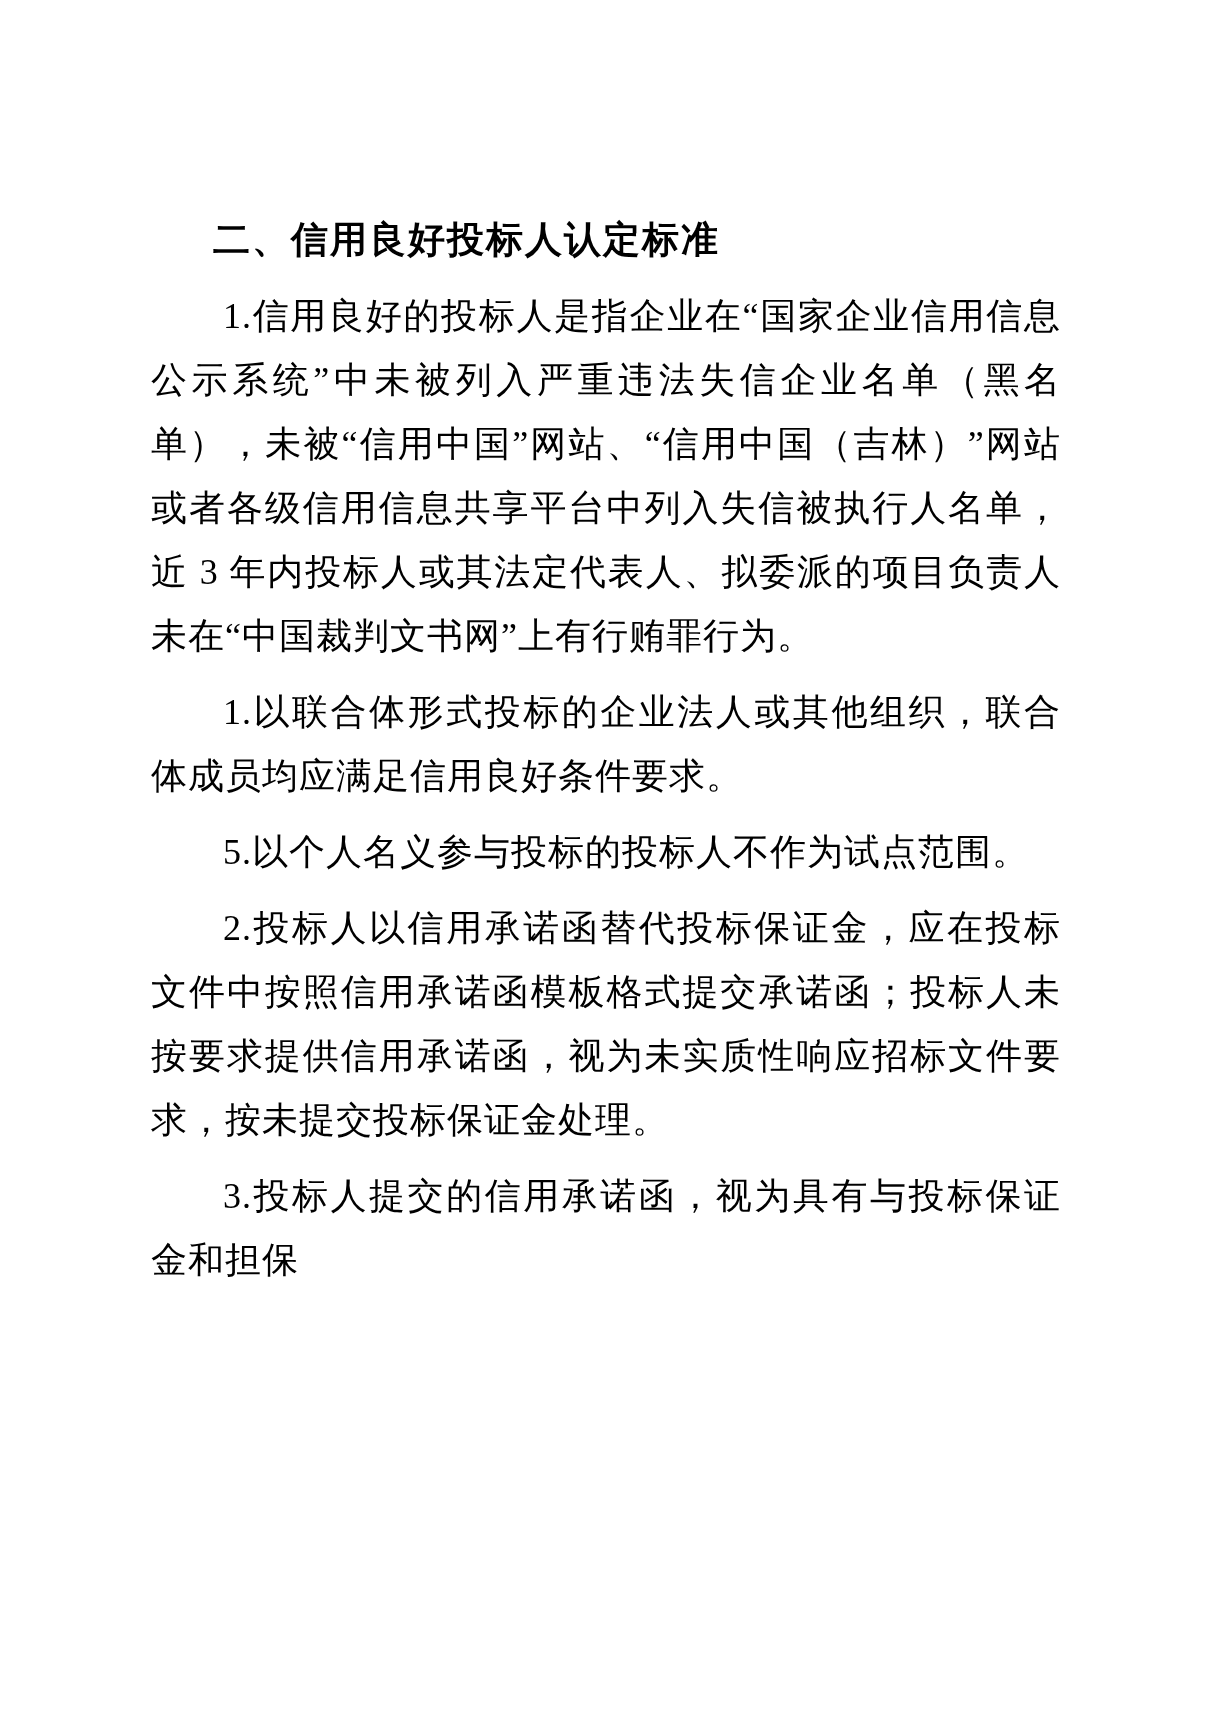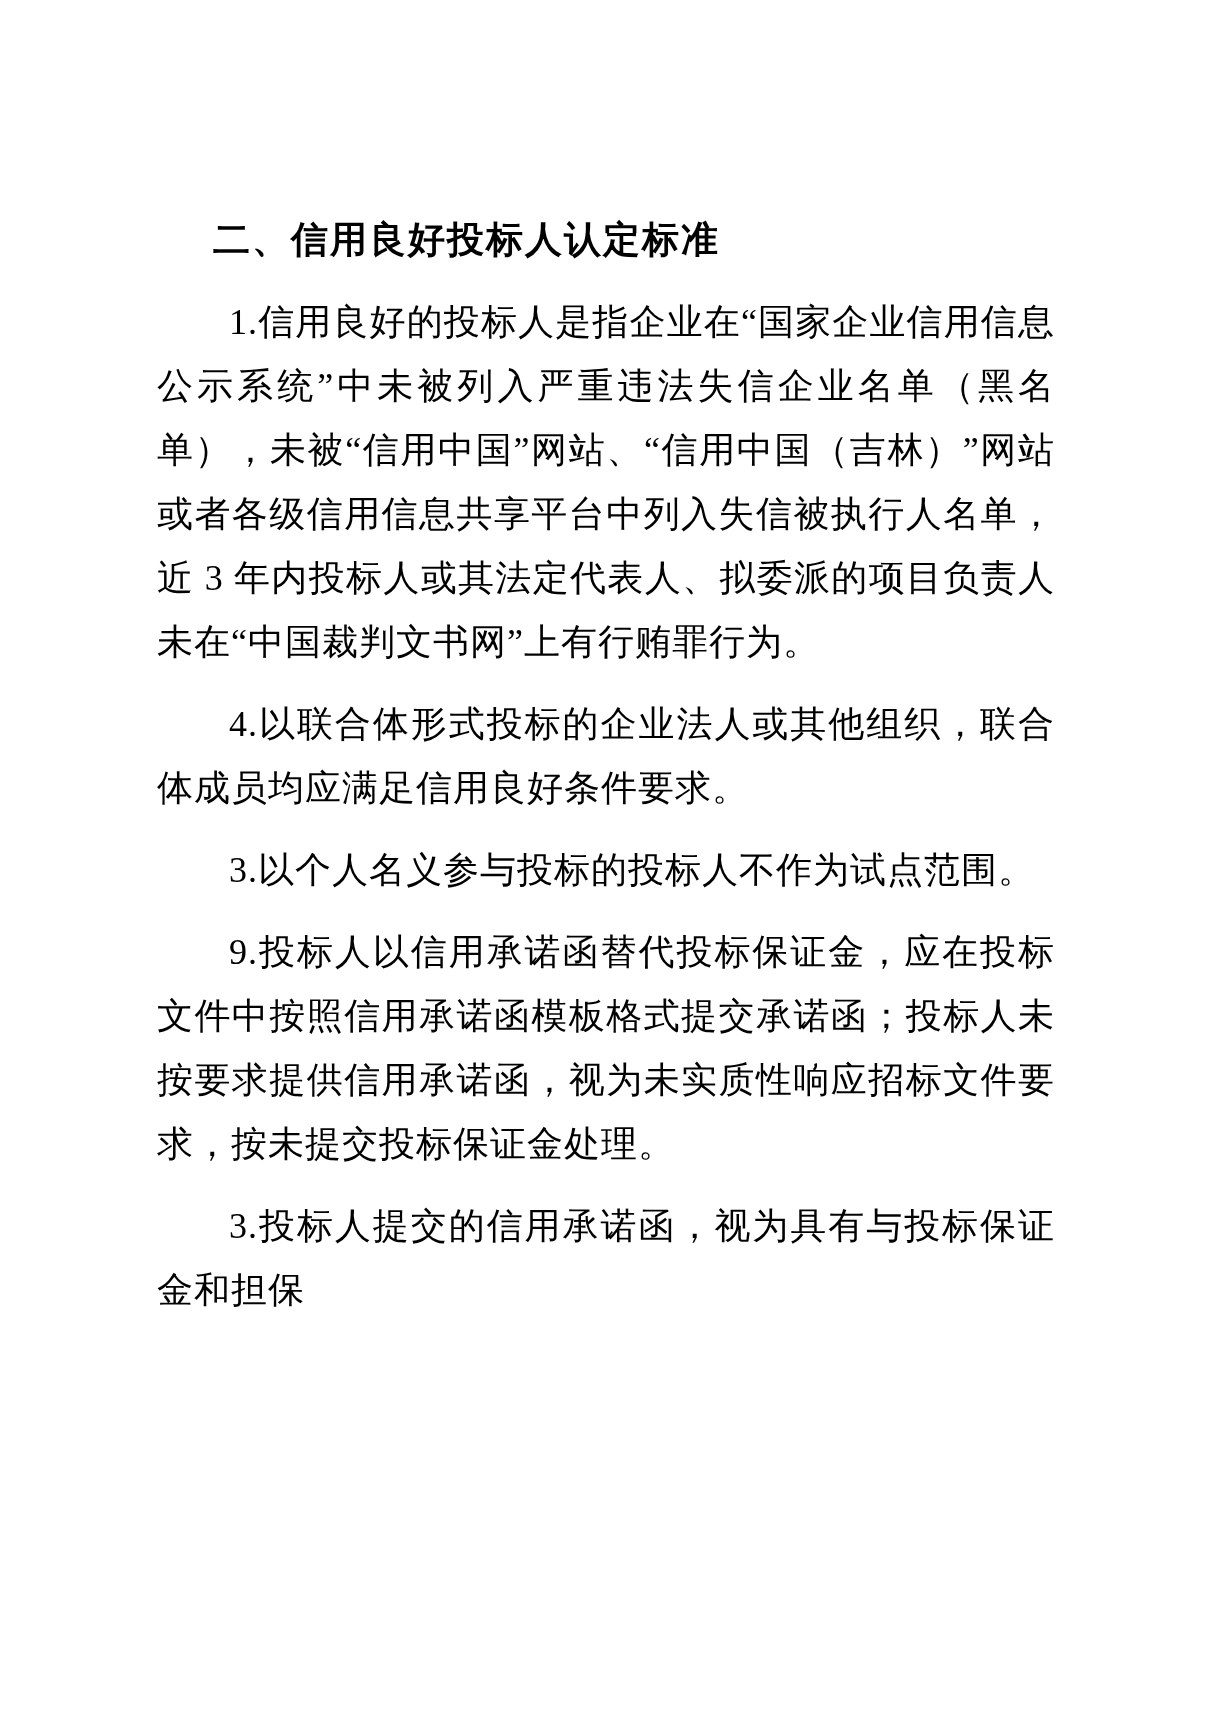--- a/index.html
+++ b/index.html
@@ -38,21 +38,21 @@
     padding: 0;
     font-family: "Liberation Sans", "DejaVu Sans", sans-serif;
     font-weight: bold;
     font-size: 37px;
     line-height: 64px;
     text-indent: 2em;
     text-align: left;
     letter-spacing: 2px;
   }
   .para {
-    margin: 18px;
+    margin: 12px;
     padding: 0;
     text-indent: 2em;
   }
   .page-number {
     position: absolute;
     left: 935px;
     top: 1538px;
     width: 140px;
     text-align: center;
     font-size: 33px;
@@ -64,26 +64,26 @@
 </head>
 <body>
 
 <div class="page">
   <div class="content">
 
     <h2 class="section-heading">二、信用良好投标人认定标准</h2>
 
     <p class="para">1.信用良好的投标人是指企业在“国家企业信用信息公示系统”中未被列入严重违法失信企业名单（黑名单），未被“信用中国”网站、“信用中国（吉林）”网站或者各级信用信息共享平台中列入失信被执行人名单，近 3 年内投标人或其法定代表人、拟委派的项目负责人未在“中国裁判文书网”上有行贿罪行为。</p>
 
-    <p class="para">4.以联合体形式投标的企业法人或其他组织，联合体成员均应满足信用良好条件要求。</p>
+    <p class="para">1.以联合体形式投标的企业法人或其他组织，联合体成员均应满足信用良好条件要求。</p>
 
-    <p class="para">3.以个人名义参与投标的投标人不作为试点范围。</p>
+    <p class="para">5.以个人名义参与投标的投标人不作为试点范围。</p>
 
 
 
-    <p class="para">9.投标人以信用承诺函替代投标保证金，应在投标文件中按照信用承诺函模板格式提交承诺函；投标人未按要求提供信用承诺函，视为未实质性响应招标文件要求，按未提交投标保证金处理。</p>
+    <p class="para">2.投标人以信用承诺函替代投标保证金，应在投标文件中按照信用承诺函模板格式提交承诺函；投标人未按要求提供信用承诺函，视为未实质性响应招标文件要求，按未提交投标保证金处理。</p>
 
     <p class="para">3.投标人提交的信用承诺函，视为具有与投标保证金和担保</p>
 
   </div>
 
   <div class="page-number">— 5 —</div>
 </div>
 
 </body></html>

